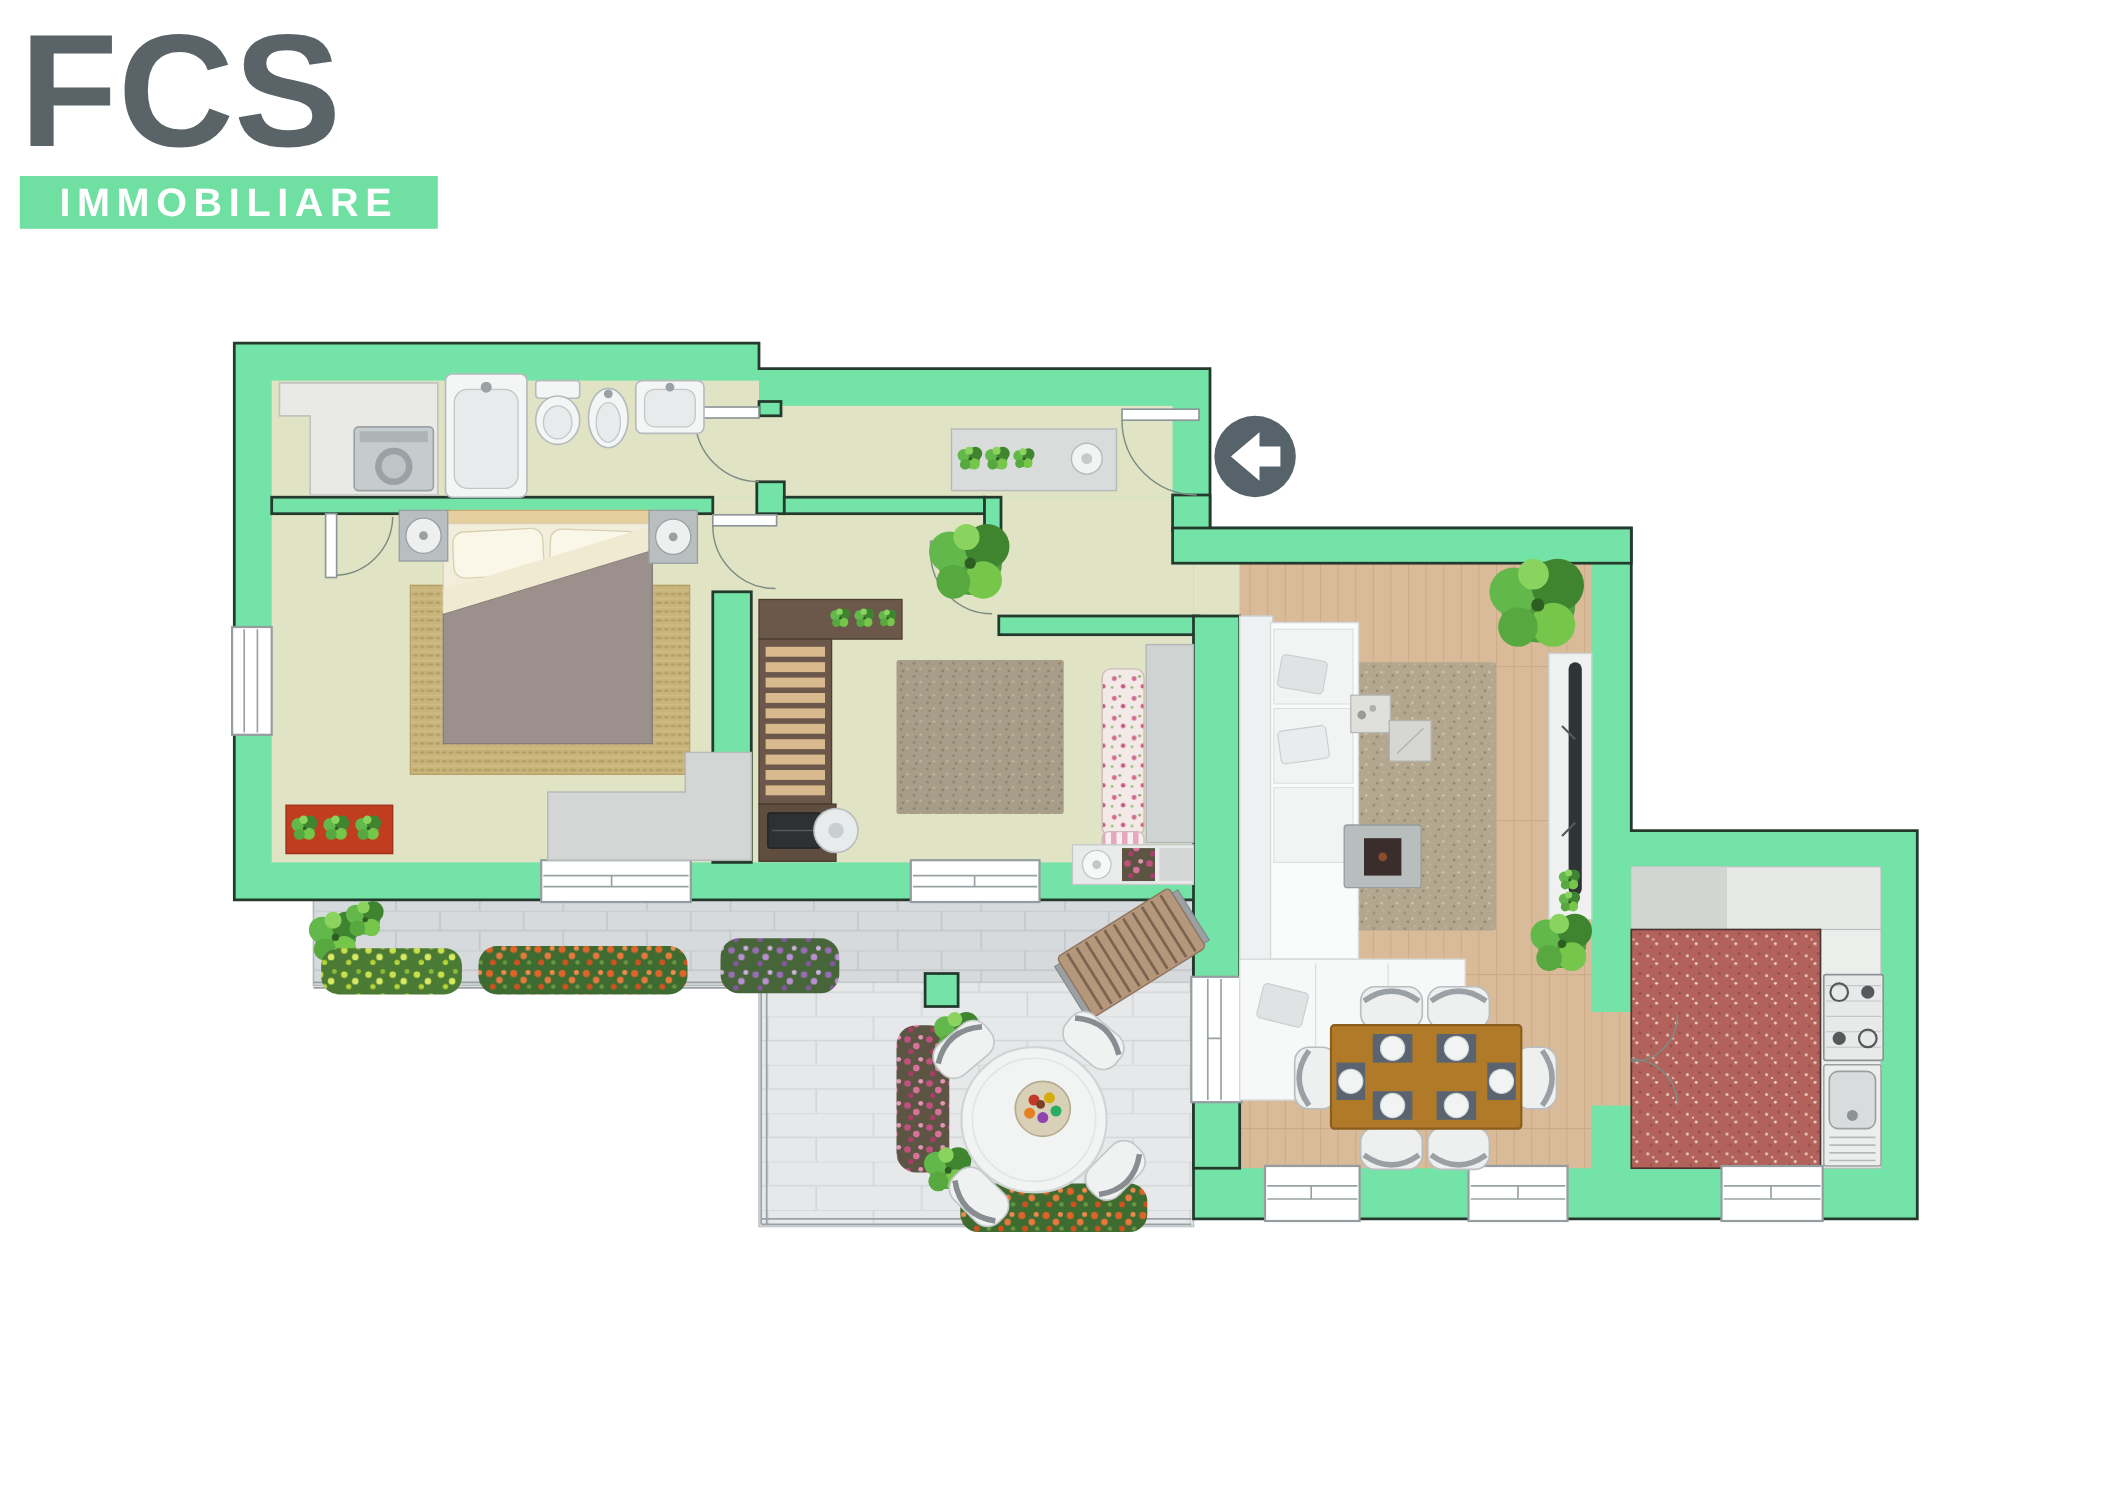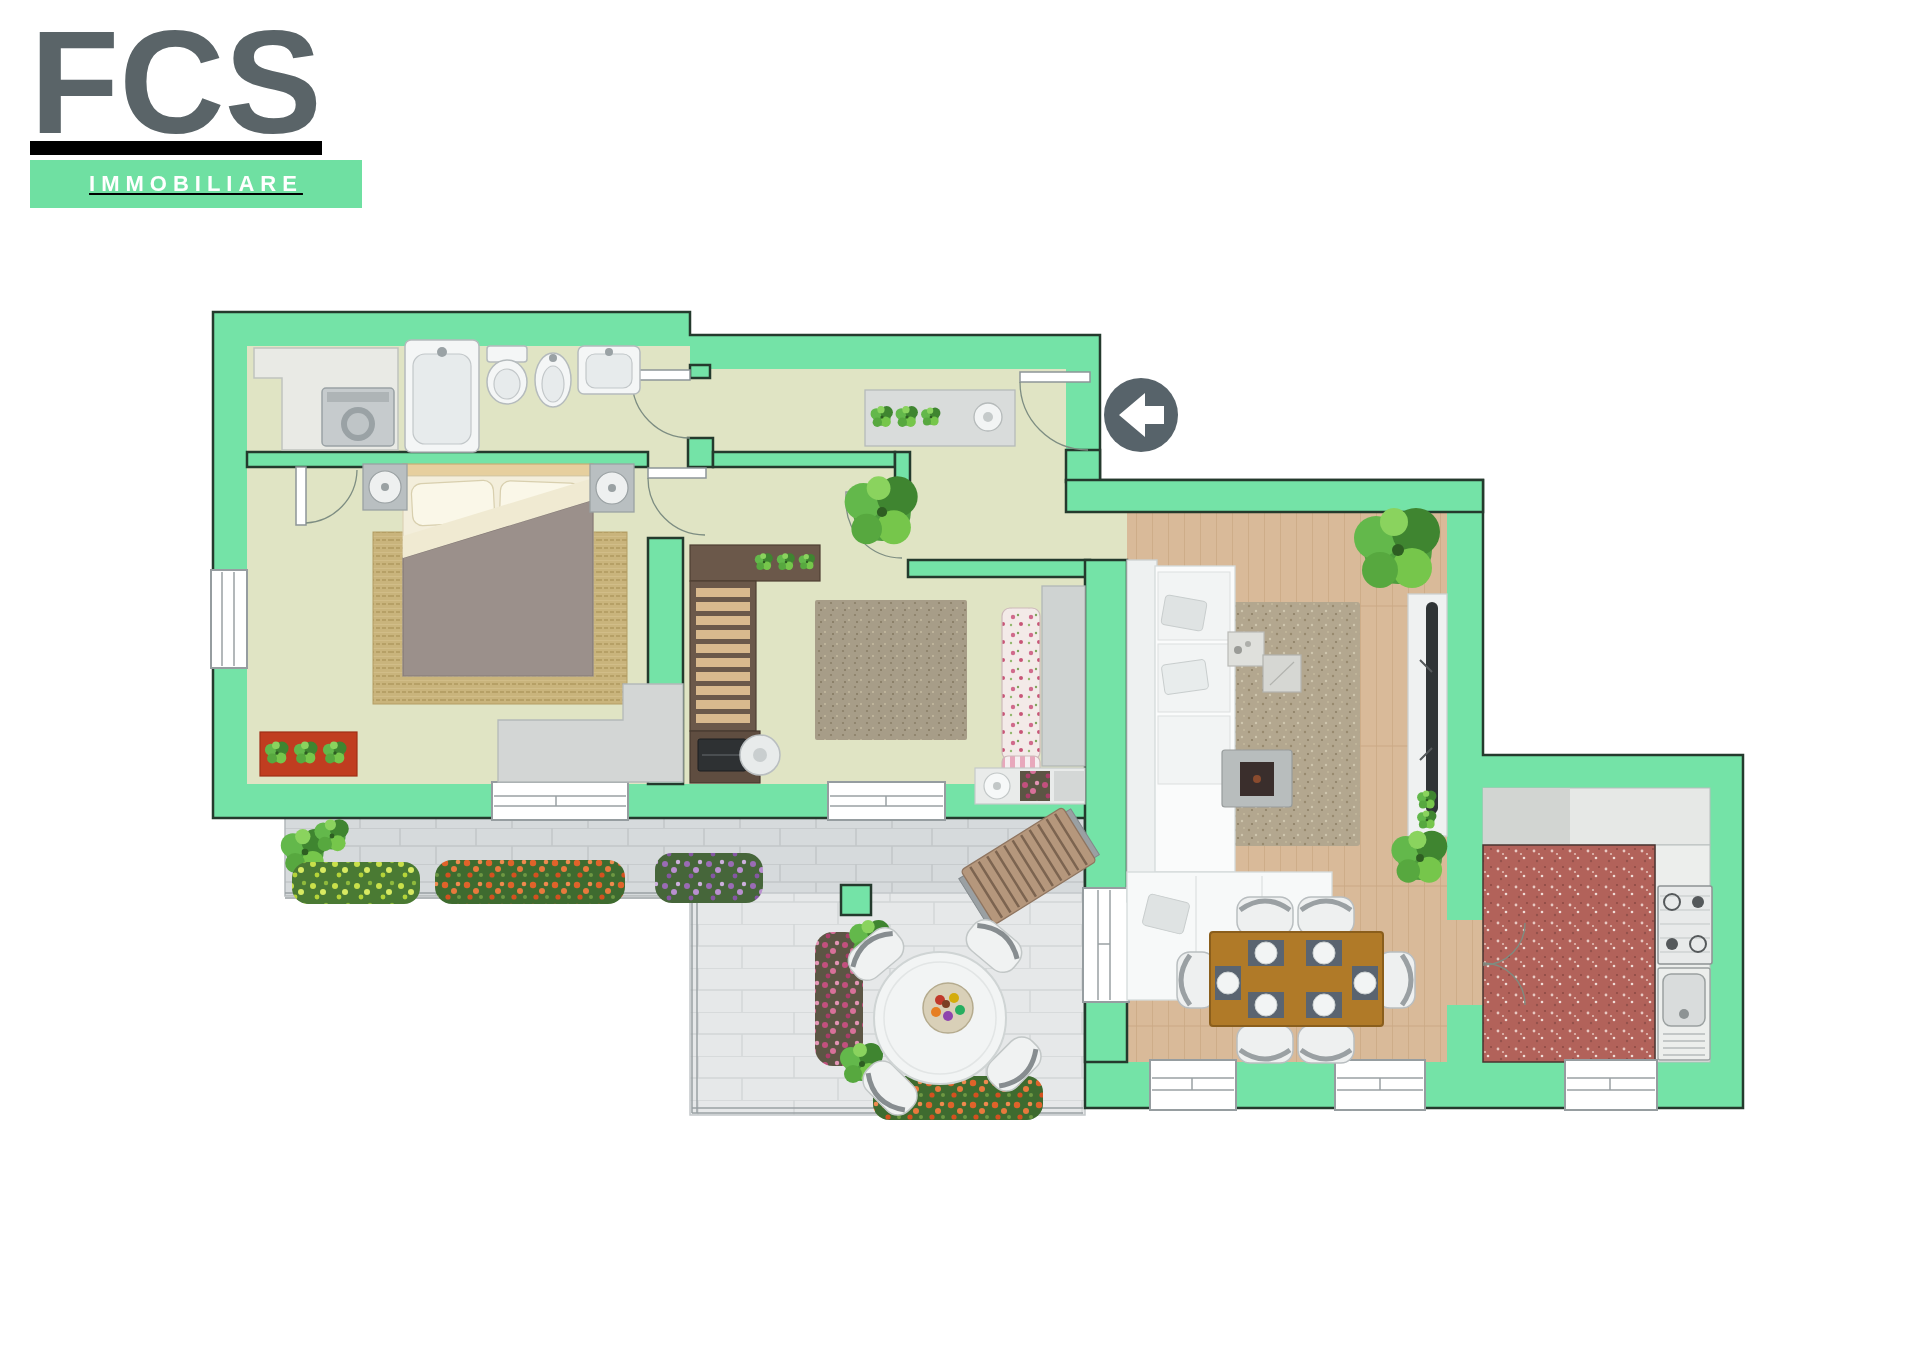--- a/index.html
+++ b/index.html
@@ -1,22 +1,22 @@
 <!DOCTYPE html>
 <html style="--logo-gray: #5a6468; --brand-green: #6fe0a2; --wall-green: #74e3a7; --wall-outline: #243a2d; --floor-sage: #e0e4c4; --floor-wood: #d9ba99; --floor-kitchen: #b2625a; --counter-gray: #e6e8e6; --terrace-tile: #d6dadc; --patio-tile: #e6e8e9; --marker-gray: #57636a; --accent-red-mat: #c03d20; --dining-table-brown: #b07a28; --bookshelf-brown: #6b584a;"><head>
 <meta charset="utf-8">
 <style>
   html,body{margin:0;padding:0;background:#fff;}
   .stage{position:relative;width:1920px;height:1358px;background:#fff;overflow:hidden;
          font-family:"Liberation Sans",sans-serif;}
-  .logo{position:absolute;left:30px;top:10px;width:332px;text-decoration:underline;}
+  .logo{position:absolute;left:18px;top:10px;width:332px;}
   .logo-acronym{font-weight:800;font-size:146px;line-height:1.0;color:var(--logo-gray);
                 letter-spacing:0px;font-family:"Liberation Sans",sans-serif;}
-  .logo-banner{margin-top:4px;background:var(--brand-green);color:#fff;width:332px;height:48px;
-               font-weight:700;font-size:22px;line-height:48px;text-align:center;letter-spacing:6px;}
+  .logo-banner{margin-top:4px;background:var(--brand-green);color:#fff;width:380px;height:48px;
+               font-weight:700;font-size:36px;line-height:48px;text-align:center;letter-spacing:6px;}
   svg{position:absolute;left:0;top:0;}
   .wall{fill:var(--wall-green);stroke:var(--wall-outline);stroke-width:2.5;}
   .sage{fill:var(--floor-sage);}
   .woodbase{fill:var(--floor-wood);}
   .redbase{fill:var(--floor-kitchen);}
   .terrbase{fill:var(--terrace-tile);}
   .patiobase{fill:var(--patio-tile);}
   .win{fill:#fff;stroke:#969da0;stroke-width:2;}
   .winline{stroke:#9aa1a4;stroke-width:1.5;fill:none;}
   .doorleaf{fill:#fff;stroke:#8d9598;stroke-width:1.5;}

